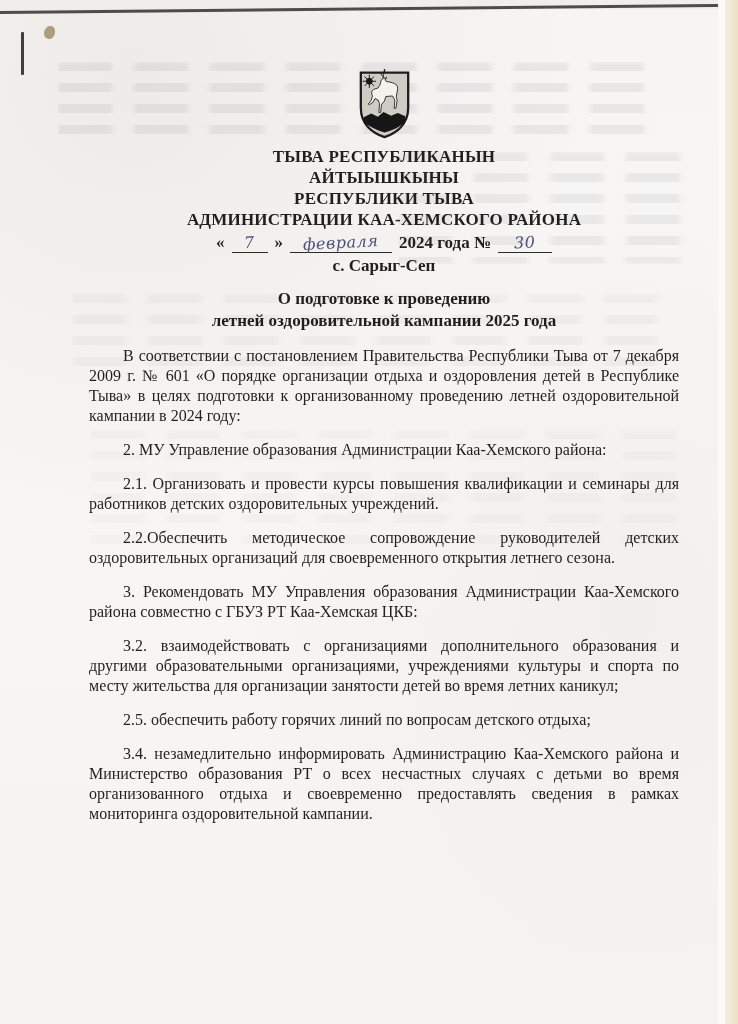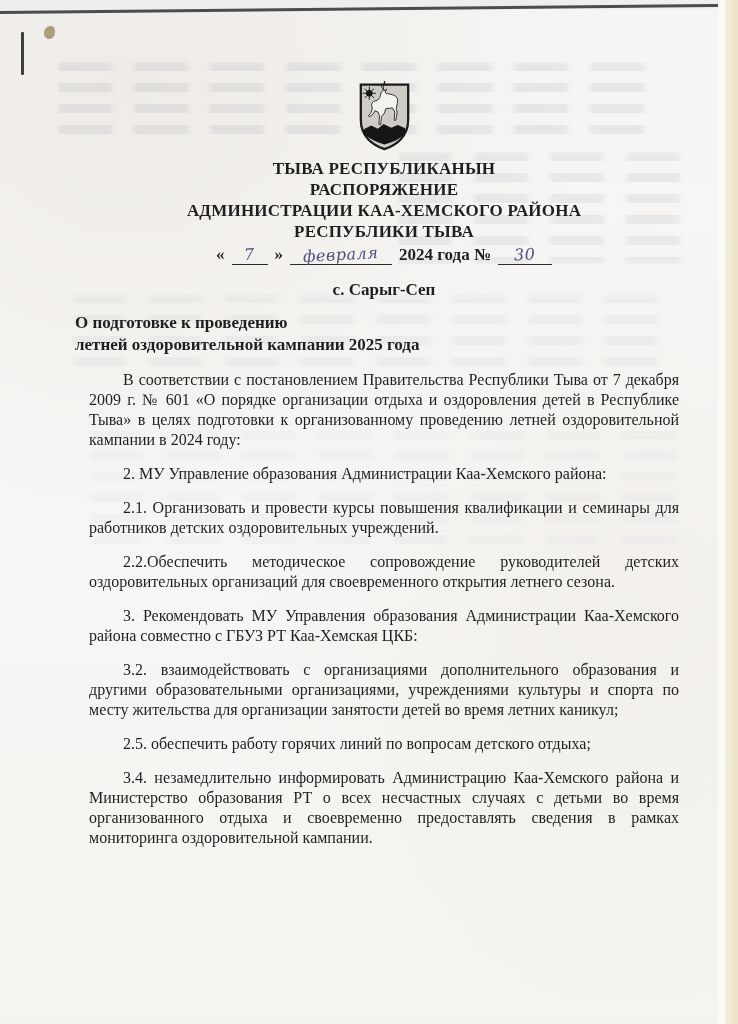--- a/index.html
+++ b/index.html
@@ -29,39 +29,39 @@
   
   .bleed{position:absolute;filter:blur(2.6px);pointer-events:none;
     background:repeating-linear-gradient(90deg, rgba(122,128,140,.85) 0 54px, transparent 54px 76px);
     -webkit-mask-image:repeating-linear-gradient(180deg,#000 0 9px,transparent 9px 21px);
     mask-image:repeating-linear-gradient(180deg,#000 0 9px,transparent 9px 21px);}
   .bleed-a{left:58px;top:62px;width:592px;height:82px;opacity:.14;}
   .bleed-b{left:398px;top:152px;width:296px;height:112px;opacity:.12;}
   .bleed-c{left:72px;top:294px;width:600px;height:84px;opacity:.07;}
   .bleed-d{left:90px;top:430px;width:590px;height:120px;opacity:.045;}
 
-  .content{position:absolute;left:75px;top:16px;width:618px;color:#1f1f1f;}
+  .content{position:absolute;left:75px;top:4px;width:618px;color:#1f1f1f;}
 
   .emblem{display:block;margin:64px auto 6px;width:57px;height:72px;}
 
   .hdr-block{text-align:center;}
   .hdr{font-weight:bold;font-size:17px;line-height:21px;letter-spacing:.2px;white-space:nowrap;}
 
   .dateline{display:flex;justify-content:center;align-items:flex-end;gap:7px;
     font-weight:bold;font-size:17px;height:22px;margin-top:1px;}
   .blank{display:inline-block;border-bottom:1.6px solid #2b2b2b;text-align:center;line-height:18px;}
   .blank-day{width:36px;}
   .blank-month{width:102px;}
   .blank-num{width:54px;}
   .hand{font-family:"DejaVu Serif",serif;font-style:italic;font-weight:normal;
     color:#4b507d;font-size:16px;letter-spacing:.5px;display:inline-block;transform:rotate(-3deg);}
 
-  .place{text-align:center;font-weight:bold;font-size:17px;line-height:18px;margin-top:16px;}
+  .place{text-align:center;font-weight:bold;font-size:17px;line-height:18px;margin-top:4px;}
 
-  .title{ font-weight:bold;font-size:17px;line-height:22px;margin-top:13px;}
+  .title{ text-align:center;font-weight:bold;font-size:17px;line-height:22px;margin-top:13px;}
 
   .bodytext{margin-top:12px;font-size:16px;line-height:20px;text-align:justify;}
   .bodytext p{margin:14px;text-indent:34px;}
 </style>
 </head>
 <body>
 
 <div class="scan">
 
   <div class="top-strip"></div>
@@ -99,23 +99,23 @@
       <g stroke="#1a1a1a" stroke-width="0.9" fill="#f4f2ee">
         <path d="M27,9 l-2.5,-4.5 M27.5,9 l1,-5.5 2.2,2.2" fill="none"></path>
         <path d="M25,15 c0,-2.2 1.2,-3.2 2.3,-3.3 l0.5,-3 1,2.8 2.4,-1.8 -1.4,3 1,1.6
                  c4,0.4 9,1.4 11,3.8 c1.6,2 1.1,4.8 0.6,6.8 l-1,6 1,3 -1.4,8.6 -1.8,0 0.7,-8.6 -2.4,-4.4 -7,0.6 -1.6,4.8 -3,3.4 -1,8.6 -1.8,0 0.6,-9.2 -1.4,-3.8 -3.4,-1.6 -2,3.8 -3.6,2.6 -1.4,-0.6 3,-3.8 1.4,-4.8
                  c-1.6,-2.4 -1,-5.4 1,-6.8 l4.8,-1.6 2,-2.8 z"></path>
       </g>
     </svg>
 
     <div class="hdr-block">
       <div class="hdr">ТЫВА РЕСПУБЛИКАНЫН</div>
-      <div class="hdr">РАСПОРЯЖЕНИЕ</div>
+      <div class="hdr">АЙТЫЫШКЫНЫ</div>
+      <div class="hdr">РЕСПУБЛИКИ ТЫВА</div>
       <div class="hdr">АДМИНИСТРАЦИИ КАА-ХЕМСКОГО РАЙОНА</div>
-      <div class="hdr">РЕСПУБЛИКИ ТЫВА</div>
     </div>
 
     <div class="dateline">
       <span>«</span>
       <span class="blank blank-day"><span class="hand">7</span></span>
       <span>»</span>
       <span class="blank blank-month"><span class="hand">февраля</span></span>
       <span>2024 года №</span>
       <span class="blank blank-num"><span class="hand">30</span></span>
     </div>

